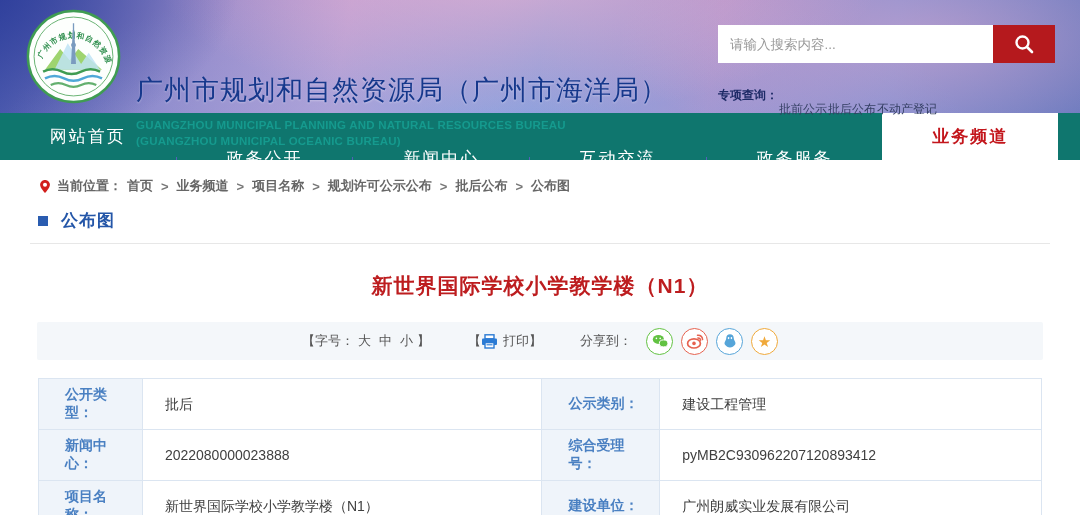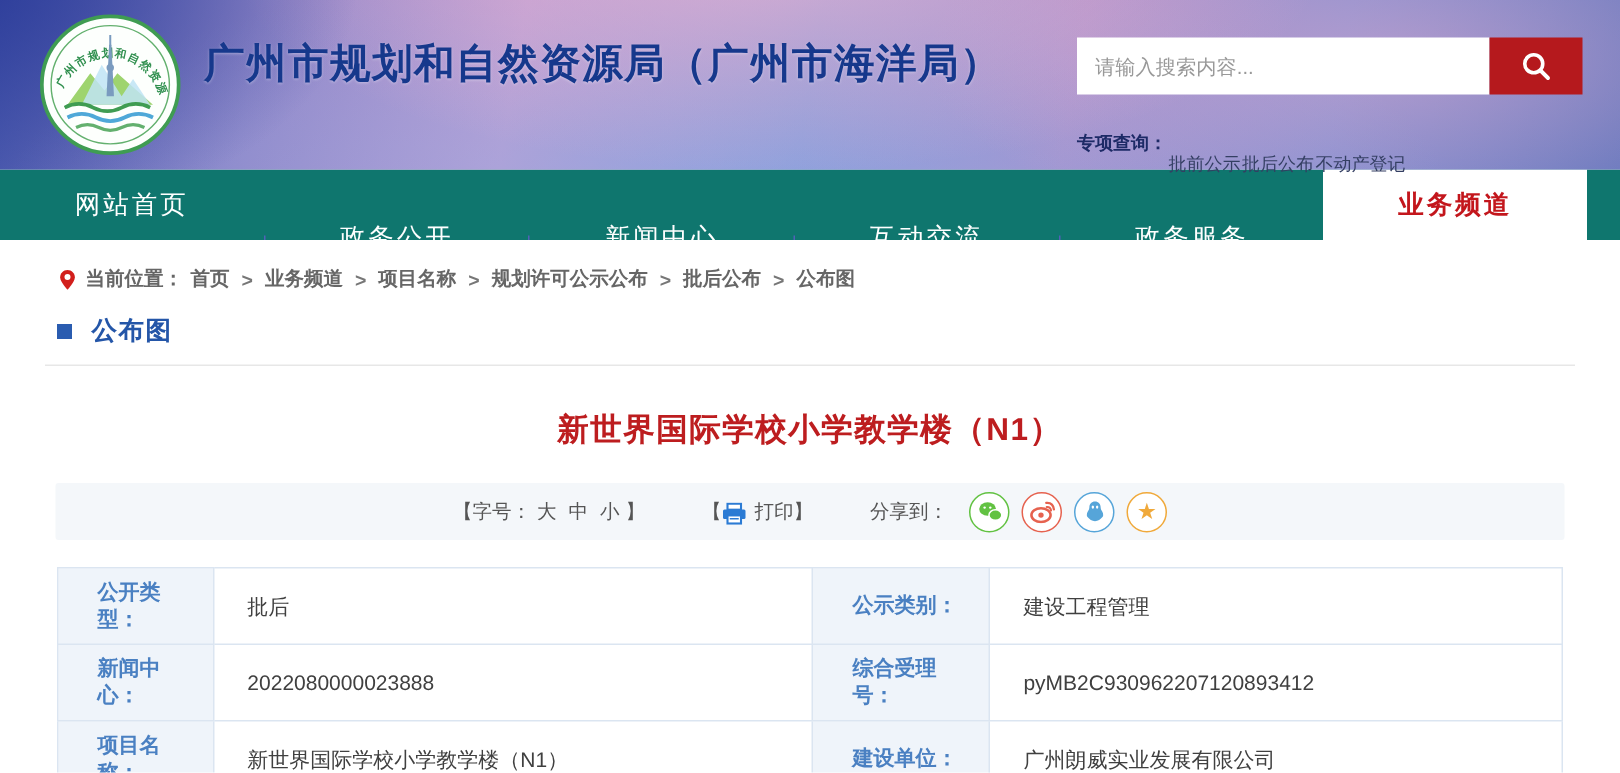--- a/index.html
+++ b/index.html
@@ -11,22 +11,22 @@
     position:relative; height:113px;
     background:
       radial-gradient(ellipse 420px 260px at -2% -10%, rgba(40,56,150,.85), rgba(40,56,150,0) 62%),
       radial-gradient(ellipse 560px 220px at 48% -25%, rgba(236,180,210,.75), rgba(236,180,210,0) 65%),
       radial-gradient(ellipse 520px 200px at 86% 35%, rgba(225,170,205,.55), rgba(225,170,205,0) 60%),
       radial-gradient(ellipse 700px 260px at 45% 130%, rgba(150,175,230,.65), rgba(150,175,230,0) 70%),
       linear-gradient(100deg,#4a5bb0 0%,#8f86c8 16%,#bb9ad0 32%,#8a93d2 50%,#a58cc9 66%,#7d8cd0 82%,#6277be 100%);
   }
   .logo { position:absolute; left:26px; top:9px; width:95px; height:95px; }
   .brand { position:absolute; left:136px; top:24px; }
-  .brand h1 { font-size:27px; letter-spacing:1px; color:#16388c; font-weight:bold;
-    text-shadow:0 1px 2px rgba(255,255,255,.35); }
+  .brand h1 { font-size:27px; letter-spacing:1px; color:#16388c; font-weight:normal;
+    text-shadow:0 1px 2px rgba(255,255,255,.35);margin-top:48px; }
   .brand .en { margin-top:9px; font-size:11.5px; font-weight:bold; color:#159a8e; line-height:16px; letter-spacing:.2px; }
   .searchwrap { position:absolute; left:718px; top:25px; width:337px; }
   .searchbar { display:flex; height:38px;justify-content:center; }
   .searchbar input { flex:1; border:0; outline:none; background:#fff; padding:0 12px;
     font-size:13.5px; color:#444; }
   .searchbar input::placeholder { color:#999; }
   .search-btn { width:62px; height:38px; border:0; background:#b5191d; cursor:pointer;
     display:flex; align-items:center; justify-content:center; }
   .specialq { margin-top:10px; font-size:12px; display:flex; gap:1px; align-items:center;text-align:center; }
   .specialq .sqlabel { font-weight:bold; color:#1d2a66; }
@@ -52,21 +52,21 @@
   .section-rule { margin:11px 30px 0; border-bottom:1px solid #e7e7e7; }
 
   
   .article-title { margin-top:28px; text-align:center; font-size:21px; font-weight:bold;
     color:#bd1d1f; letter-spacing:1px; }
   .toolbar { margin:22px 37px 0; height:38px; background:#f4f7fa; border-radius:2px;
     display:flex; align-items:center; justify-content:center; font-size:13px; color:#555; }
   .tgroup { display:flex; align-items:center; }
   .tgroup + .tgroup { margin-left:38px; }
   .fsize { margin:0 4px; cursor:pointer; }
-  .print-btn { display:flex; align-items:flex-end; gap:5px; cursor:pointer; color:#555; }
+  .print-btn { display:flex; align-items:center; gap:5px; cursor:pointer; color:#555; }
   .print-icn { color:#2b7bd4; display:flex; }
   .share-label { margin-right:6px; }
   .share { width:27px; height:27px; border-radius:50%; background:#fff; border:1px solid currentColor;
     display:flex; align-items:center; justify-content:center; cursor:pointer; margin-left:8px; }
   .share svg { display:block; }
   .share .glyph { font-size:15px; line-height:1; }
 
   
   .info-table { margin:18px 38px 0; width:1004px; border-collapse:collapse; font-size:14px; }
   .info-table td { border:1px solid #dbe5f1; vertical-align:middle; }
@@ -91,20 +91,24 @@
     <path d="M49.2 22 L47.4 58 L52.6 58 L50.8 22 Z" fill="#7a9bbf"></path>
     <circle cx="50" cy="38" r="2.6" fill="#7a9bbf"></circle>
     <line x1="50" y1="15" x2="50" y2="23" stroke="#7a9bbf" stroke-width="1.4"></line>
     <path d="M18 66 Q28 61 38 66 T58 66 T78 66" stroke="#3f9c52" fill="none" stroke-width="2.6"></path>
     <path d="M20 73 Q30 68 40 73 T60 73 T80 73" stroke="#4fa8d8" fill="none" stroke-width="2.6"></path>
     <path d="M26 80 Q34 76 42 80 T58 80 T74 80" stroke="#63b06e" fill="none" stroke-width="2.2"></path>
   </svg>
 
   <div class="brand">
     <h1>广州市规划和自然资源局（广州市海洋局）</h1>
+    <div class="en">
+      <div>GUANGZHOU MUNICIPAL PLANNING AND NATURAL RESOURCES BUREAU</div>
+      <div>(GUANGZHOU MUNICIPAL OCEANIC BUREAU)</div>
+    </div>
   </div>
 
   <div class="searchwrap">
     <div class="searchbar">
       <input type="text" placeholder="请输入搜索内容..." style="">
       <button class="search-btn">
         <svg width="22" height="22" viewBox="0 0 22 22">
           <circle cx="9.5" cy="9.5" r="6" fill="none" stroke="#fff" stroke-width="2.4"></circle>
           <line x1="14" y1="14" x2="19" y2="19" stroke="#fff" stroke-width="2.6" stroke-linecap="round"></line>
         </svg>

